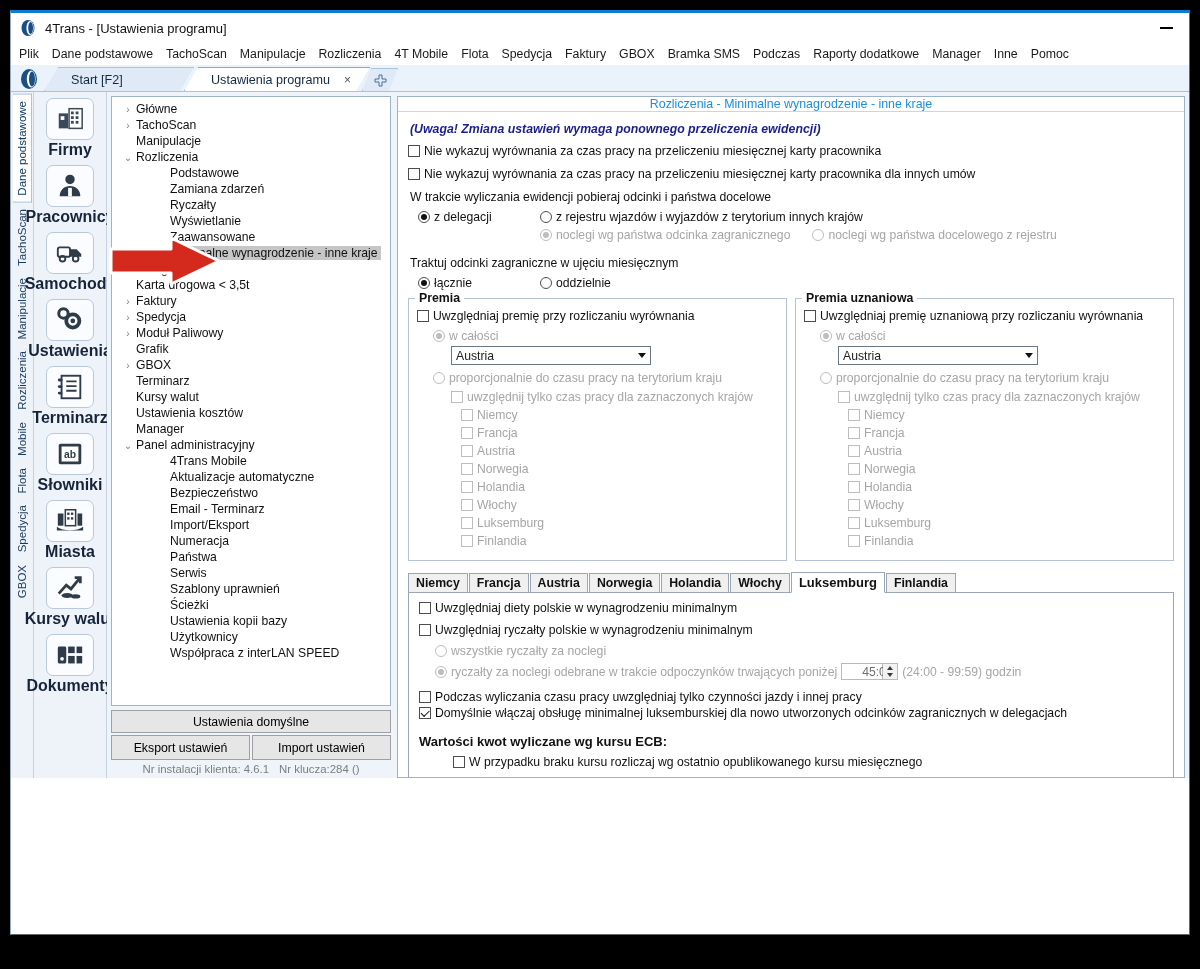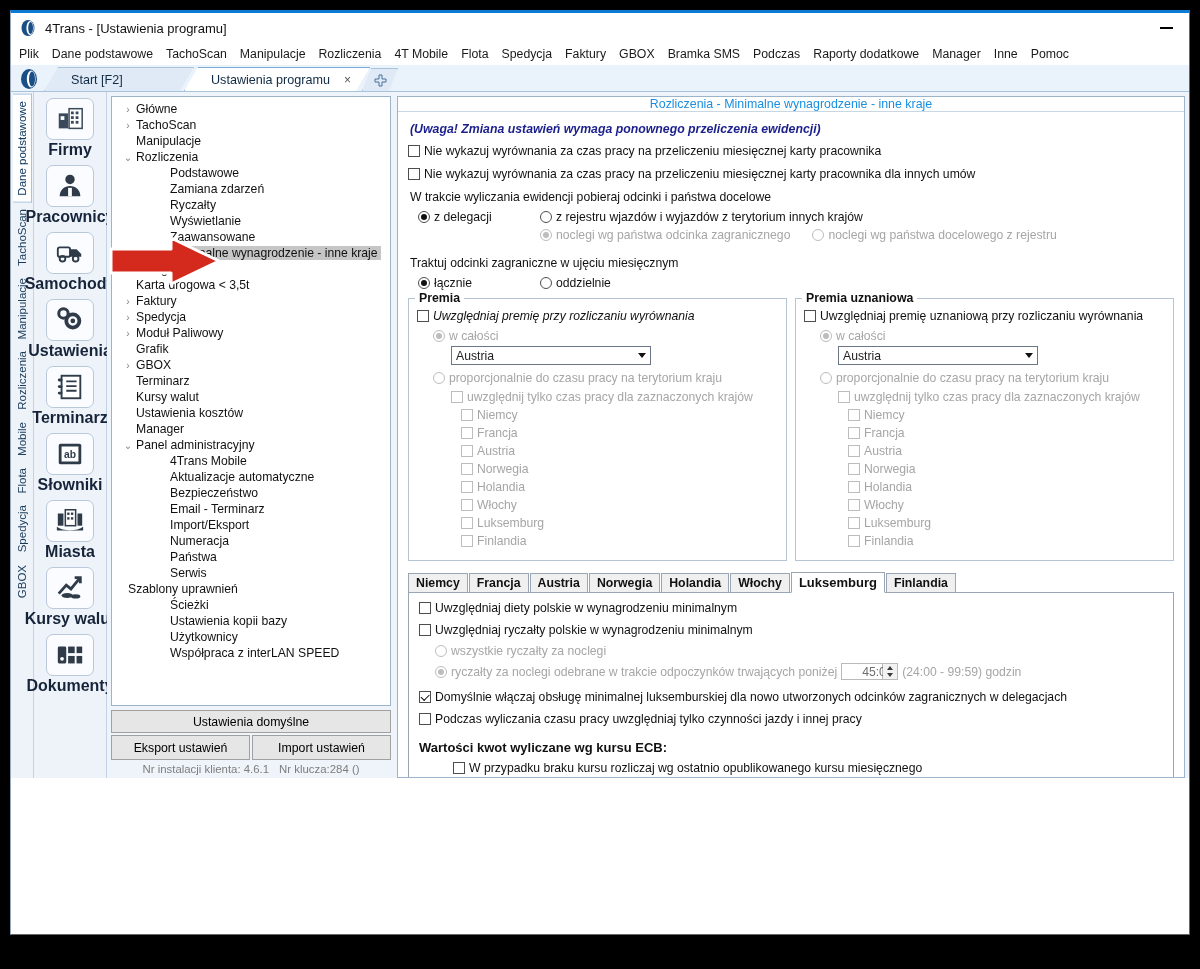--- a/index.html
+++ b/index.html
@@ -426,21 +426,21 @@
             <span class="lbl">Numeracja</span>
           </div>
           <div class="tnode" style="padding-left: 42px;">
             <span class="arw"></span>
             <span class="lbl">Państwa</span>
           </div>
           <div class="tnode" style="padding-left: 42px;">
             <span class="arw"></span>
             <span class="lbl">Serwis</span>
           </div>
-          <div class="tnode" style="">
+          <div class="tnode" style="padding-left: 42px;">
             <span class="arw"></span>
             <span class="lbl">Szablony uprawnień</span>
           </div>
           <div class="tnode" style="padding-left: 42px;">
             <span class="arw"></span>
             <span class="lbl">Ścieżki</span>
           </div>
           <div class="tnode" style="padding-left: 42px;">
             <span class="arw"></span>
             <span class="lbl">Ustawienia kopii bazy</span>
@@ -515,21 +515,21 @@
           <span style="display:flex;align-items:center;">
             <span class="rb"></span>
             <span class="lbl">oddzielnie</span>
           </span>
         </div>
 
         <div class="groups">
 
           <div class="gb">
             <div class="gtitle">Premia</div>
-            <div class="row" style="margin-bottom:6px;font-style:italic;">
+            <div class="row" style="margin-bottom:6px;">
               <span class="cb"></span>
               <span class="lbl">Uwzględniaj premię przy rozliczaniu wyrównania</span>
             </div>
             <div class="row ind1" style="margin-bottom:2px;">
               <span class="rb dis on"></span>
               <span class="lbl dis">w całości</span>
             </div>
             <div class="combo">
               <span class="cval">Austria</span>
               <span class="carr"></span>
@@ -671,28 +671,28 @@
             <span class="spin">
               <span class="sv">45:00</span>
               <span class="sb">
                   <i class="up"></i>
                   <i class="dn"></i>
                 </span>
             </span>
             <span class="lbl dis">(24:00 - 99:59) godzin</span>
           </div>
 
+          <div class="row" style="margin-bottom:2px;">
+            <span class="cb"></span>
+            <span class="lbl">Podczas wyliczania czasu pracy uwzględniaj tylko czynności jazdy i innej pracy</span>
+          </div>
+
           <div class="row" style="margin-bottom:8px;">
             <span class="cb on"></span>
             <span class="lbl">Domyślnie włączaj obsługę minimalnej luksemburskiej dla nowo utworzonych odcinków zagranicznych w delegacjach</span>
-          </div>
-
-          <div class="row" style="margin-bottom:2px;">
-            <span class="cb"></span>
-            <span class="lbl">Podczas wyliczania czasu pracy uwzględniaj tylko czynności jazdy i innej pracy</span>
           </div>
 
           <div class="hdr2">Wartości kwot wyliczane wg kursu ECB:</div>
 
           <div class="row ind2" style="margin-bottom:2px;">
             <span class="cb"></span>
             <span class="lbl">W przypadku braku kursu rozliczaj wg ostatnio opublikowanego kursu miesięcznego</span>
           </div>
 
         </div>

